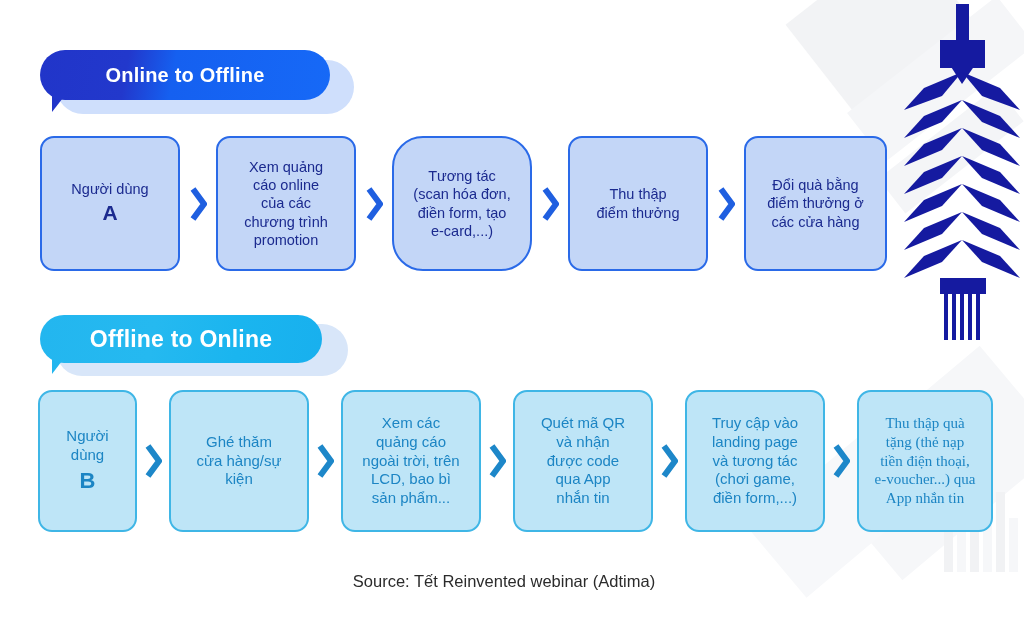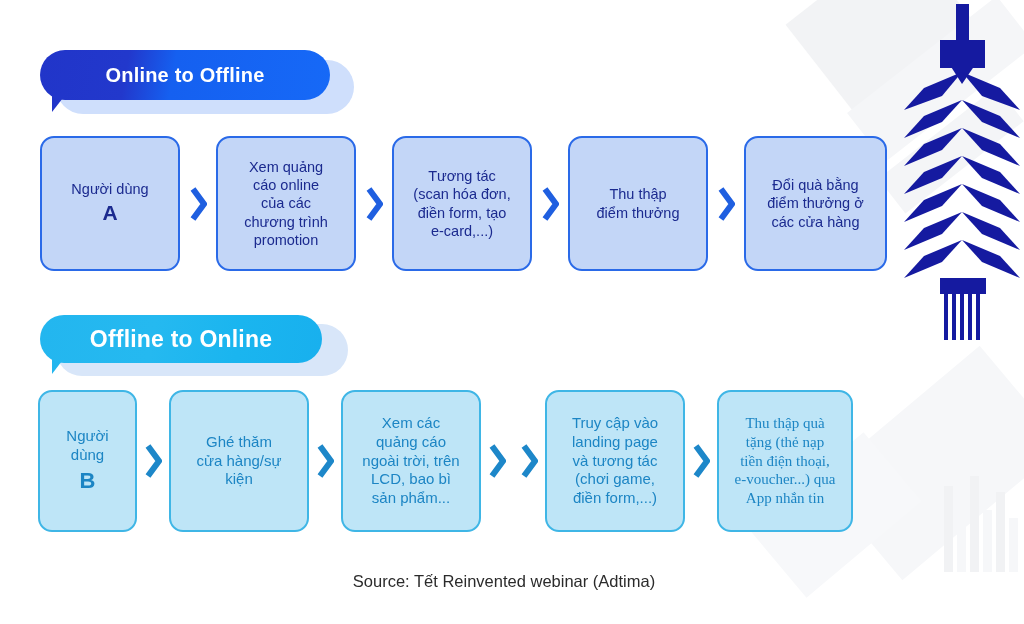--- a/index.html
+++ b/index.html
@@ -266,21 +266,21 @@
 chương trình
 promotion</span>
   </div>
 
   <div class="chev" style="width:36px;">
     <svg width="17" height="34" viewBox="0 0 17 34">
         <path d="M3 2 L14 17 L3 32" stroke="#1f5fe0" stroke-width="6" fill="none"></path>
       </svg>
   </div>
 
-  <div class="node" style="width:140px;">
+  <div class="node" style="width:140px;border-radius:31px;">
     <span>Tương tác
 (scan hóa đơn,
 điền form, tạo
 e-card,...)</span>
   </div>
 
   <div class="chev" style="width:36px;">
     <svg width="17" height="34" viewBox="0 0 17 34">
         <path d="M3 2 L14 17 L3 32" stroke="#1f5fe0" stroke-width="6" fill="none"></path>
       </svg>
@@ -346,20 +346,27 @@
 LCD, bao bì
 sản phẩm...</span>
   </div>
 
   <div class="chev" style="width:32px;">
     <svg width="17" height="34" viewBox="0 0 17 34">
         <path d="M3 2 L14 17 L3 32" stroke="#1d87c9" stroke-width="6" fill="none"></path>
       </svg>
   </div>
 
+  <div class="node" style="width:140px;">
+    <span>Quét mã QR
+và nhận
+được code
+qua App
+nhắn tin</span>
+  </div>
 
   <div class="chev" style="width:32px;">
     <svg width="17" height="34" viewBox="0 0 17 34">
         <path d="M3 2 L14 17 L3 32" stroke="#1d87c9" stroke-width="6" fill="none"></path>
       </svg>
   </div>
 
   <div class="node" style="width:140px;">
     <span>Truy cập vào
 landing page

